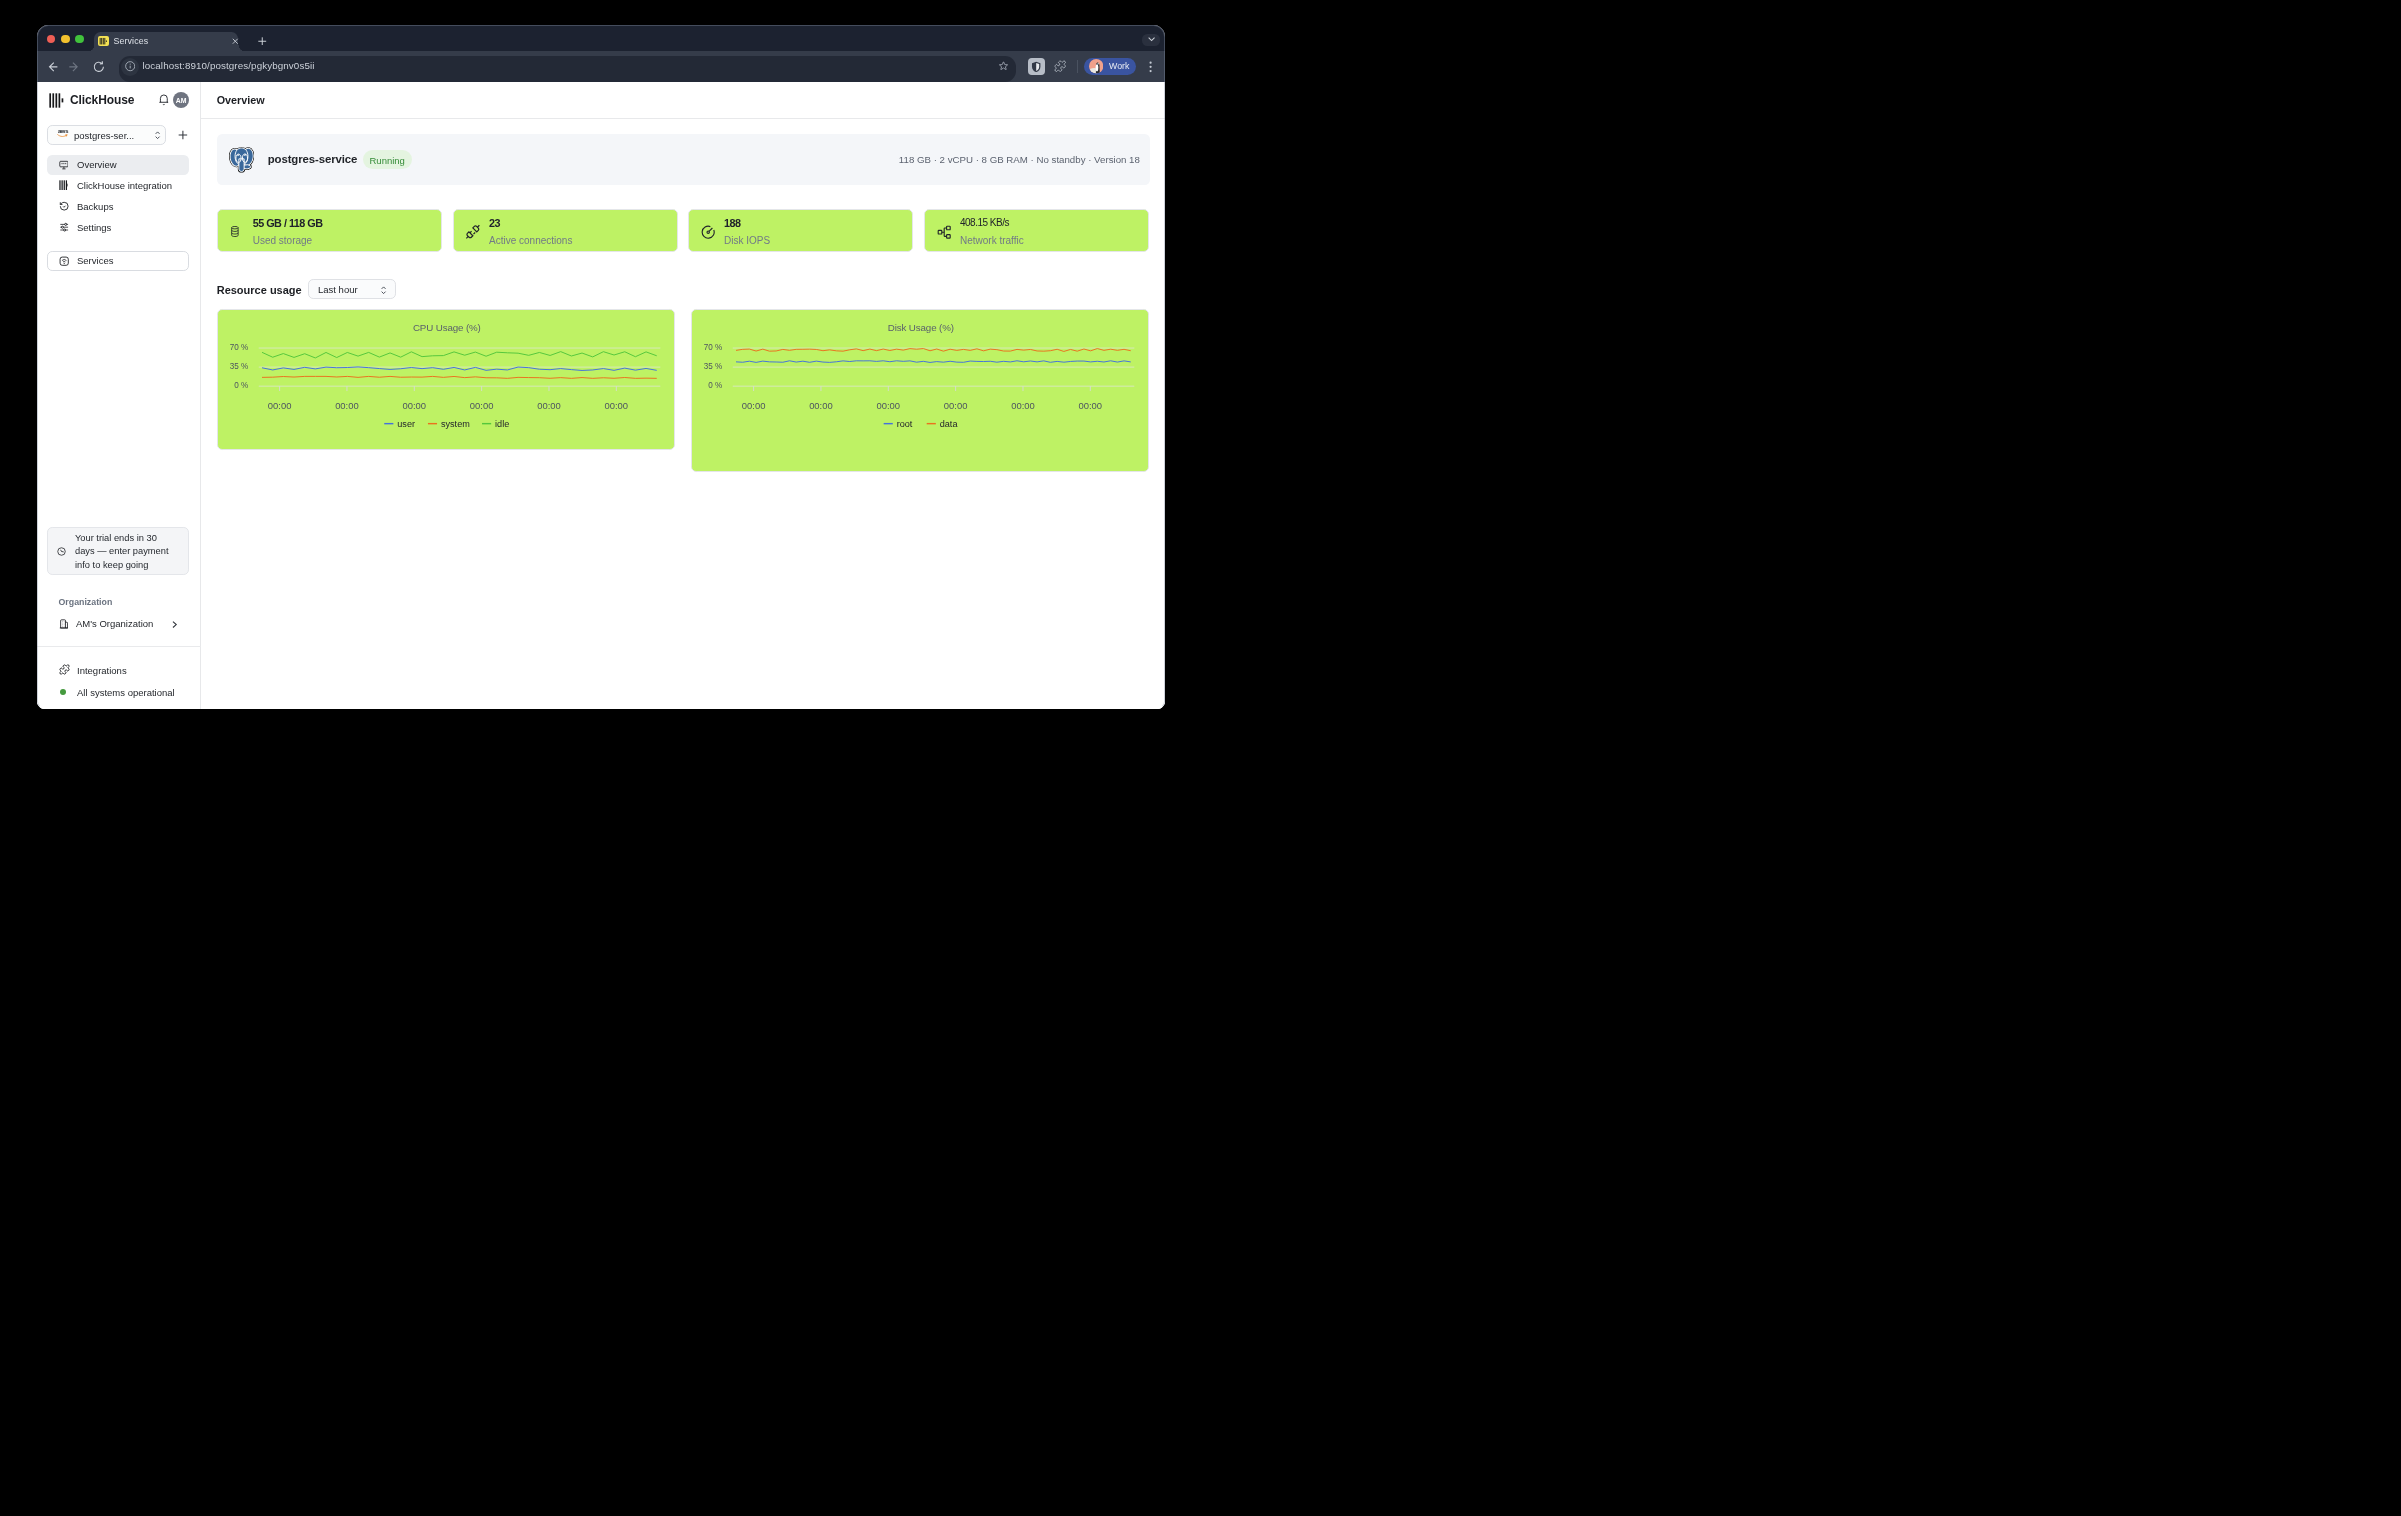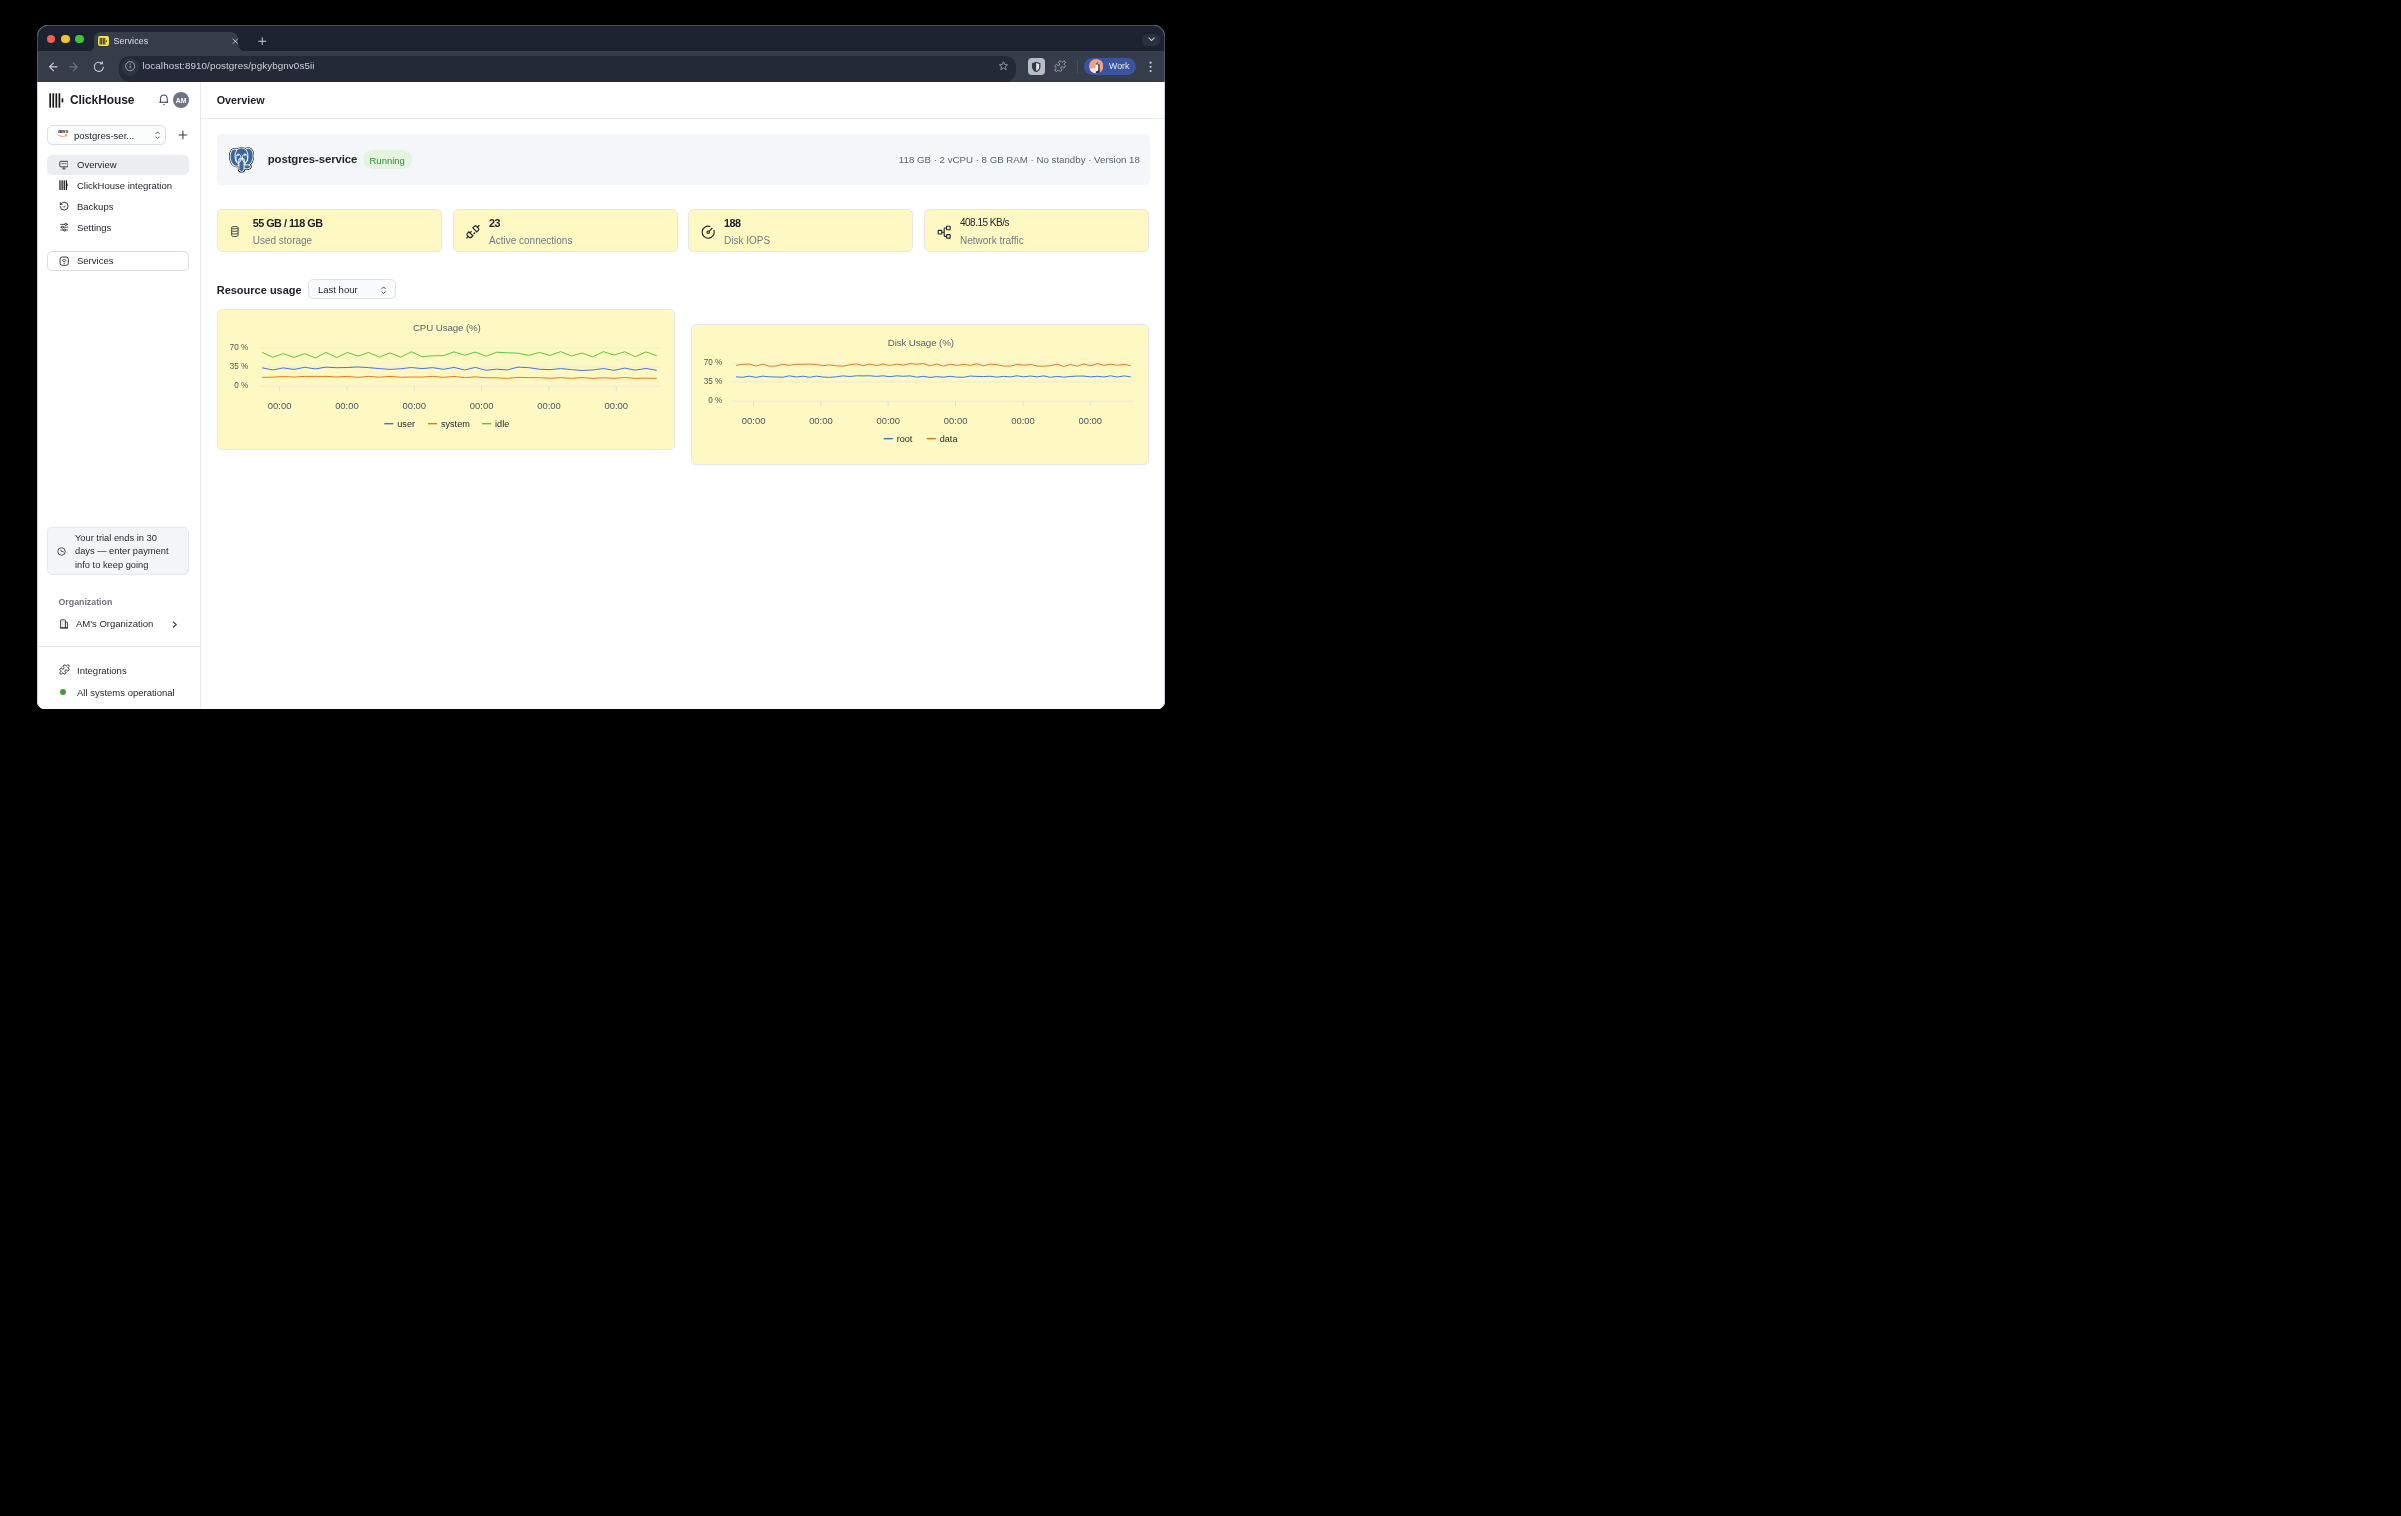--- a/index.html
+++ b/index.html
@@ -15,21 +15,21 @@
 .tabtitle{position:absolute;left:19.6px;top:4.9px;font-size:8.8px;color:#dfe3e9;letter-spacing:0.1px}
 #toolbar{position:absolute;left:0;top:26px;width:100%;height:31px;background:#353c4a}
 #urlpill{position:absolute;left:82px;top:4.6px;width:897px;height:26px;border-radius:11px;background:#232936}
 .url{position:absolute;left:23.5px;top:4.9px;font-size:9.8px;letter-spacing:0.1px;color:#ccd1d9}
 #page{position:absolute;left:0;top:57px;width:1128px;height:627px;background:#fff}
 #sidebar{position:absolute;left:0;top:0;width:164px;height:627px;border-right:0.7px solid #e7e8ea;background:#fff}
 #main{position:absolute;left:164px;top:0;width:964px;height:627px;background:#fff}
 .navrow{position:absolute;left:10.4px;width:142px;height:19.6px;border-radius:5.2px}
 .navtxt{position:absolute;left:40px;top:3.9px;font-size:9.5px;color:#1e2126}
 .navico{position:absolute;left:21.5px;top:4.6px}
-.card{position:absolute;background:#fef9c3;border:0.7px solid #e4e6e9;border-radius:5.2px}
+.card{position:absolute;background:#bef264;border:0.7px solid #e4e6e9;border-radius:5.2px}
 svg{display:block}
 .ctitle{font-size:15px;letter-spacing:-.2px;fill:#5a616c}
 .ylab{font-size:12.5px;fill:#4d5560}
 .xlab{font-size:14.5px;fill:#4d5560}
 .leg{font-size:14px;fill:#23262b}
 </style></head><body>
 <div id="win">
  <div id="titlebar">
   <div class="tl" style="left:9.5px;background:#ee5e55"></div>
   <div class="tl" style="left:24px;background:#f2c12e"></div>
@@ -326,21 +326,21 @@
             <polyline points="67.5,88.5 83.9,91.8 100.2,88.7 116.6,91.0 133.0,87.8 149.3,90.2 165.7,87.5 182.1,88.4 198.4,88.1 214.8,87.2 231.1,88.3 247.5,89.7 263.9,91.0 280.2,90.0 296.6,88.1 313.0,89.8 329.3,88.3 345.7,90.8 362.1,88.0 378.4,91.8 394.8,87.9 411.2,92.4 427.5,90.6 443.9,91.8 460.3,87.4 476.6,88.3 493.0,90.7 509.4,91.4 525.7,89.7 542.1,91.3 558.4,92.6 574.8,91.8 591.2,89.7 607.5,92.4 623.9,89.0 640.3,92.1 656.6,89.5 673.0,92.4" fill="none" stroke="#4472dc" stroke-width="1.5" stroke-linejoin="round"></polyline>
             <polyline points="67.5,103.2 83.9,102.9 100.2,101.9 116.6,102.7 133.0,101.7 149.3,101.7 165.7,101.7 182.1,102.6 198.4,101.7 214.8,103.2 231.1,101.7 247.5,103.0 263.9,101.7 280.2,103.0 296.6,102.7 313.0,102.8 329.3,101.7 345.7,103.2 362.1,101.8 378.4,103.6 394.8,102.4 411.2,103.8 427.5,103.9 443.9,104.7 460.3,103.2 476.6,103.5 493.0,103.7 509.4,104.6 525.7,103.6 542.1,104.7 558.4,103.5 574.8,104.7 591.2,103.8 607.5,104.6 623.9,103.4 640.3,104.7 656.6,104.4 673.0,104.7" fill="none" stroke="#e9731e" stroke-width="1.5" stroke-linejoin="round"></polyline>
             <line x1="255.0" y1="174.2" x2="269.0" y2="174.2" stroke="#4472dc" stroke-width="2.2"></line>
             <text x="275.0" y="179.2" class="leg">user</text>
             <line x1="322.0" y1="174.2" x2="336.0" y2="174.2" stroke="#e9731e" stroke-width="2.2"></line>
             <text x="342.0" y="179.2" class="leg">system</text>
             <line x1="405.0" y1="174.2" x2="419.0" y2="174.2" stroke="#54c73c" stroke-width="2.2"></line>
             <text x="425.0" y="179.2" class="leg">idle</text>
           </svg>
    </div>
-   <div class="card" style="left:490px;top:242px;width:458px;height:141px">
+   <div class="card" style="left:490px;top:227px;width:458px;height:163px">
      <svg width="457" height="141" viewBox="0 0 701 216">
             <text x="351" y="32" text-anchor="middle" class="ctitle">Disk Usage (%)</text>
             <line x1="62.5" y1="58.2" x2="678.5" y2="58.2" stroke="#e4e5e7" stroke-width="1"></line>
             <text x="46.5" y="60.5" text-anchor="end" class="ylab">70 %</text>
             <line x1="62.5" y1="87.45" x2="678.5" y2="87.45" stroke="#e4e5e7" stroke-width="1"></line>
             <text x="46.5" y="89.75" text-anchor="end" class="ylab">35 %</text>
             <line x1="62.5" y1="116.7" x2="678.5" y2="116.7" stroke="#e4e5e7" stroke-width="1"></line>
             <text x="46.5" y="119.0" text-anchor="end" class="ylab">0 %</text>
             <line x1="94.5" y1="116.7" x2="94.5" y2="124.2" stroke="#d8d9db" stroke-width="1.3"></line>
             <text x="94.5" y="152" text-anchor="middle" class="xlab">00:00</text>

